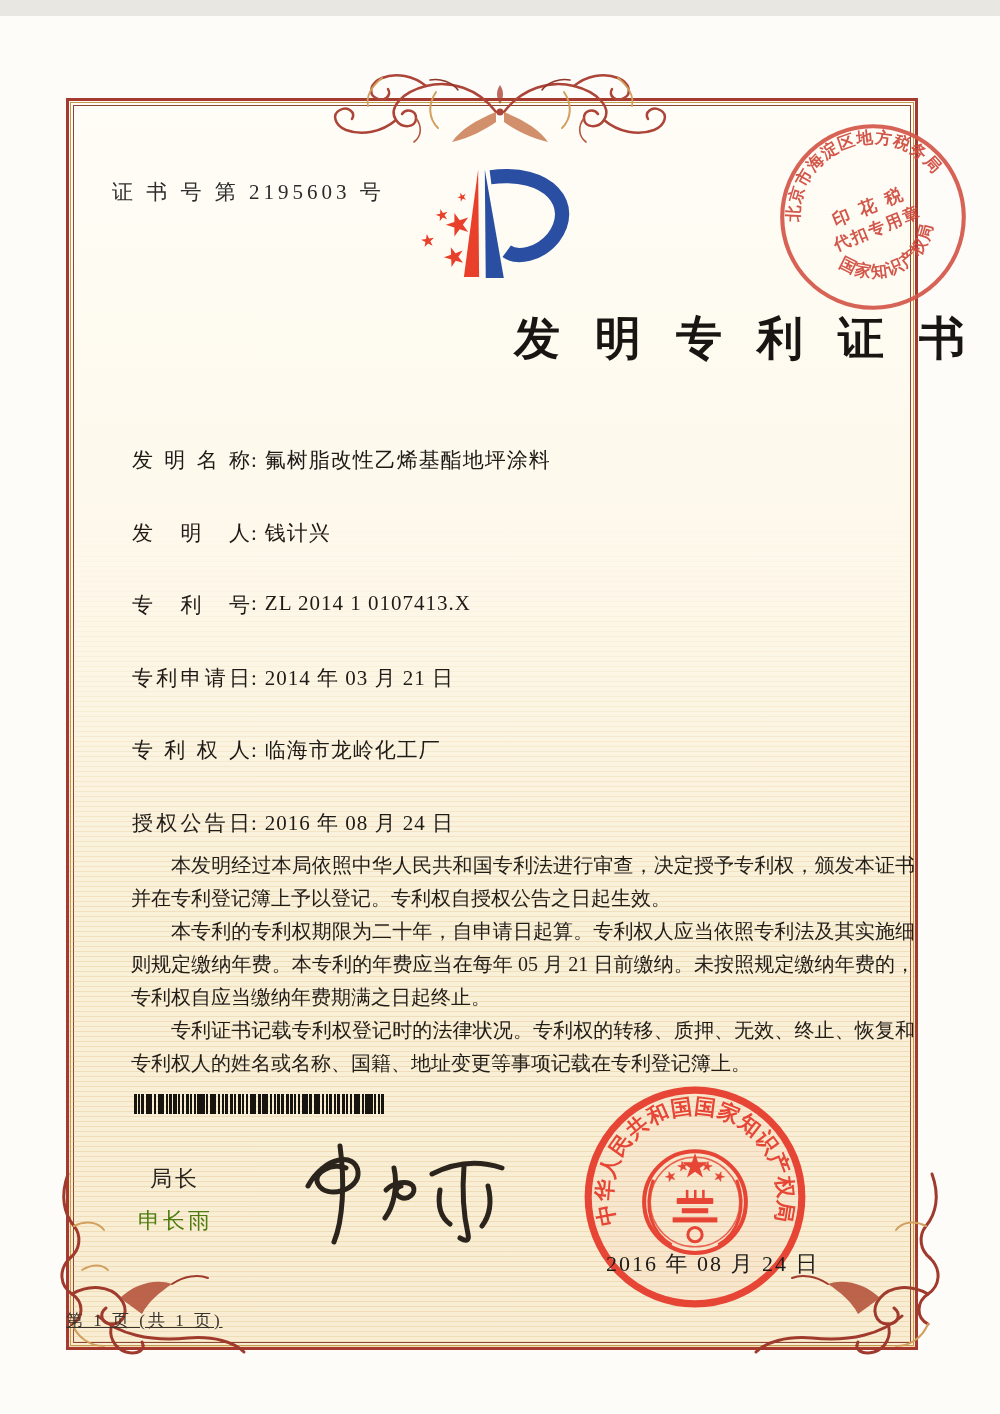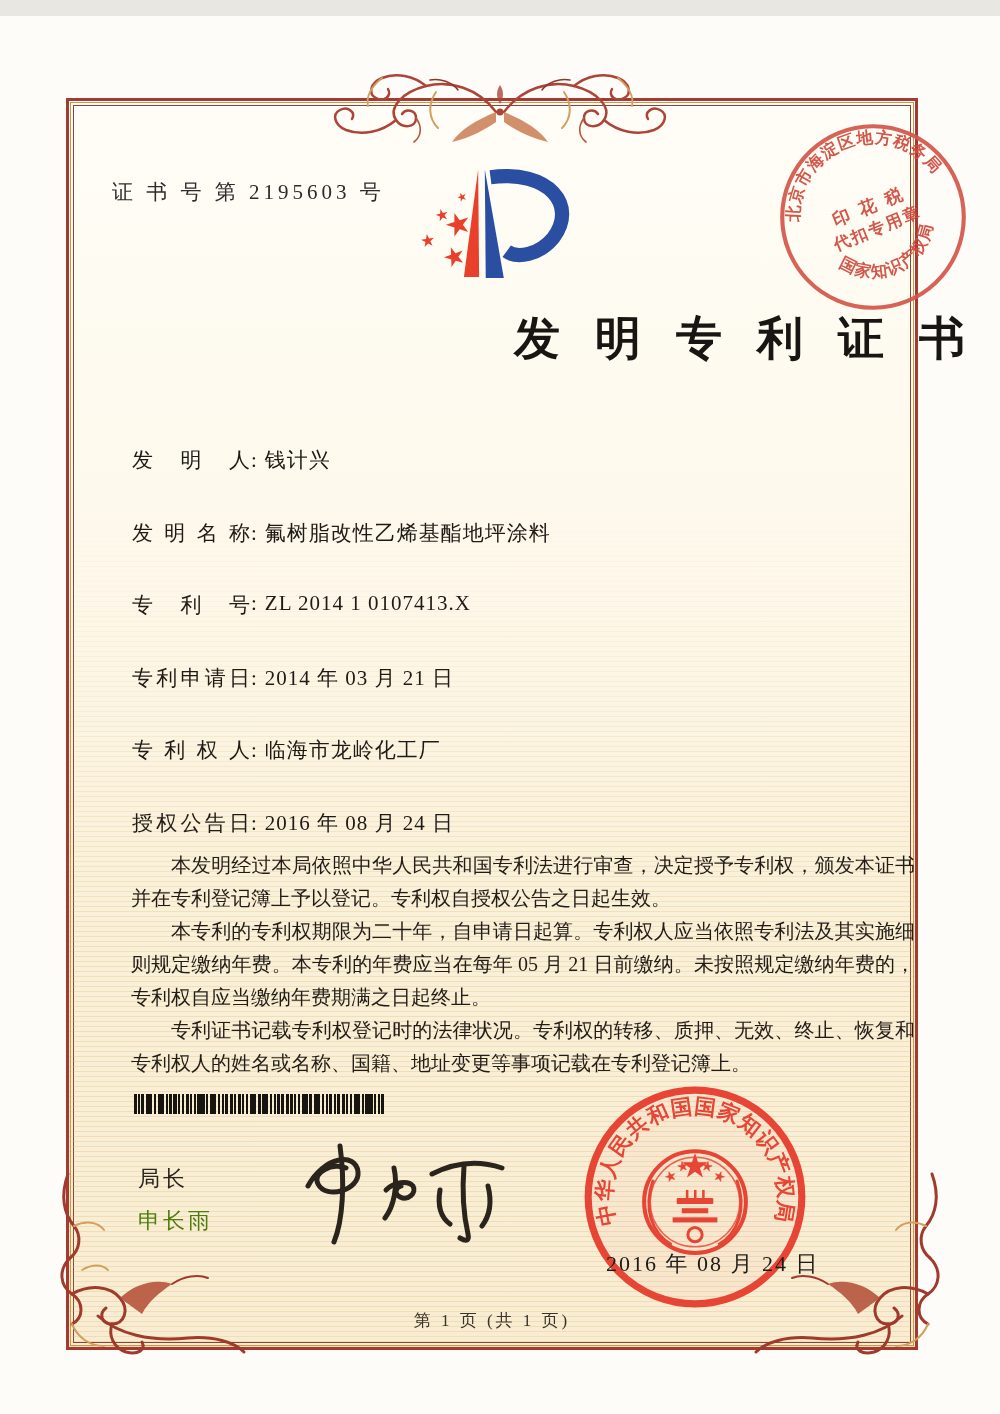--- a/index.html
+++ b/index.html
@@ -56,31 +56,31 @@
     font-size:20px;line-height:33px;text-align:justify;color:#221c17;
   }
   .body-text p{margin:0;text-indent:2em;}
   .barcode{
     position:absolute;left:134px;top:1078px;width:250px;height:20px;
     background-image:
       repeating-linear-gradient(90deg,#17130f 0 2px,transparent 2px 4px),
       repeating-linear-gradient(90deg,#17130f 0 1px,transparent 1px 7px),
       repeating-linear-gradient(90deg,#17130f 0 3px,transparent 3px 13px);
   }
-  .sig-role{position:absolute;left:138px;top:1148px;font-size:22px;letter-spacing:3px;color:#2a241e;}
+  .sig-role{position:absolute;left:150px;top:1148px;font-size:22px;letter-spacing:3px;color:#2a241e;}
   .sig-name{position:absolute;left:138px;top:1190px;font-size:22px;letter-spacing:3px;color:#4d7c0f;}
   .signature{position:absolute;left:282px;top:1118px;width:240px;height:120px;}
   .seal{position:absolute;left:578px;top:1064px;width:234px;height:234px;opacity:.93;}
   .seal-date{
     position:absolute;left:606px;top:1233px;
     font-size:22px;letter-spacing:2px;color:#1d1b18;
   }
   .footer{
     position:absolute;left:66px;top:1293px;width:852px;
-    text-align:center;font-size:17px;letter-spacing:3px;color:#3a332b;
+    text-align:left;font-size:17px;letter-spacing:3px;color:#3a332b;text-decoration:underline;
   }
   .orn-top{position:absolute;left:318px;top:50px;width:364px;height:88px;}
   .orn-bl{position:absolute;left:36px;top:1150px;width:218px;height:218px;}
   .orn-br{position:absolute;left:746px;top:1150px;width:218px;height:218px;transform:scaleX(-1);}
 </style>
 </head>
 <body>
 
 <div class="page">
 
@@ -166,24 +166,24 @@
     <text x="95" y="112" text-anchor="middle" font-size="16" font-weight="bold" fill="#cf4a3c" letter-spacing="2">代扣专用章</text>
     <text font-size="16" fill="#cf4a3c" letter-spacing="1" font-weight="bold">
       <textPath href="#taxBot" startOffset="8">国家知识产权局</textPath>
     </text>
   </svg>
 
   <div class="title">发明专利证书</div>
 
   <div class="fields">
     <div class="field-row">
+      <span class="field-label">发明名称</span><span class="field-colon">:</span><span class="field-value">氟树脂改性乙烯基酯地坪涂料</span>
+    </div>
+    <div class="field-row">
       <span class="field-label">发明人</span><span class="field-colon">:</span><span class="field-value">钱计兴</span>
-    </div>
-    <div class="field-row">
-      <span class="field-label">发明名称</span><span class="field-colon">:</span><span class="field-value">氟树脂改性乙烯基酯地坪涂料</span>
     </div>
     <div class="field-row">
       <span class="field-label">专利号</span><span class="field-colon">:</span><span class="field-value">ZL 2014 1 0107413.X</span>
     </div>
     <div class="field-row">
       <span class="field-label">专利申请日</span><span class="field-colon">:</span><span class="field-value">2014 年 03 月 21 日</span>
     </div>
     <div class="field-row">
       <span class="field-label">专利权人</span><span class="field-colon">:</span><span class="field-value">临海市龙岭化工厂</span>
     </div>

